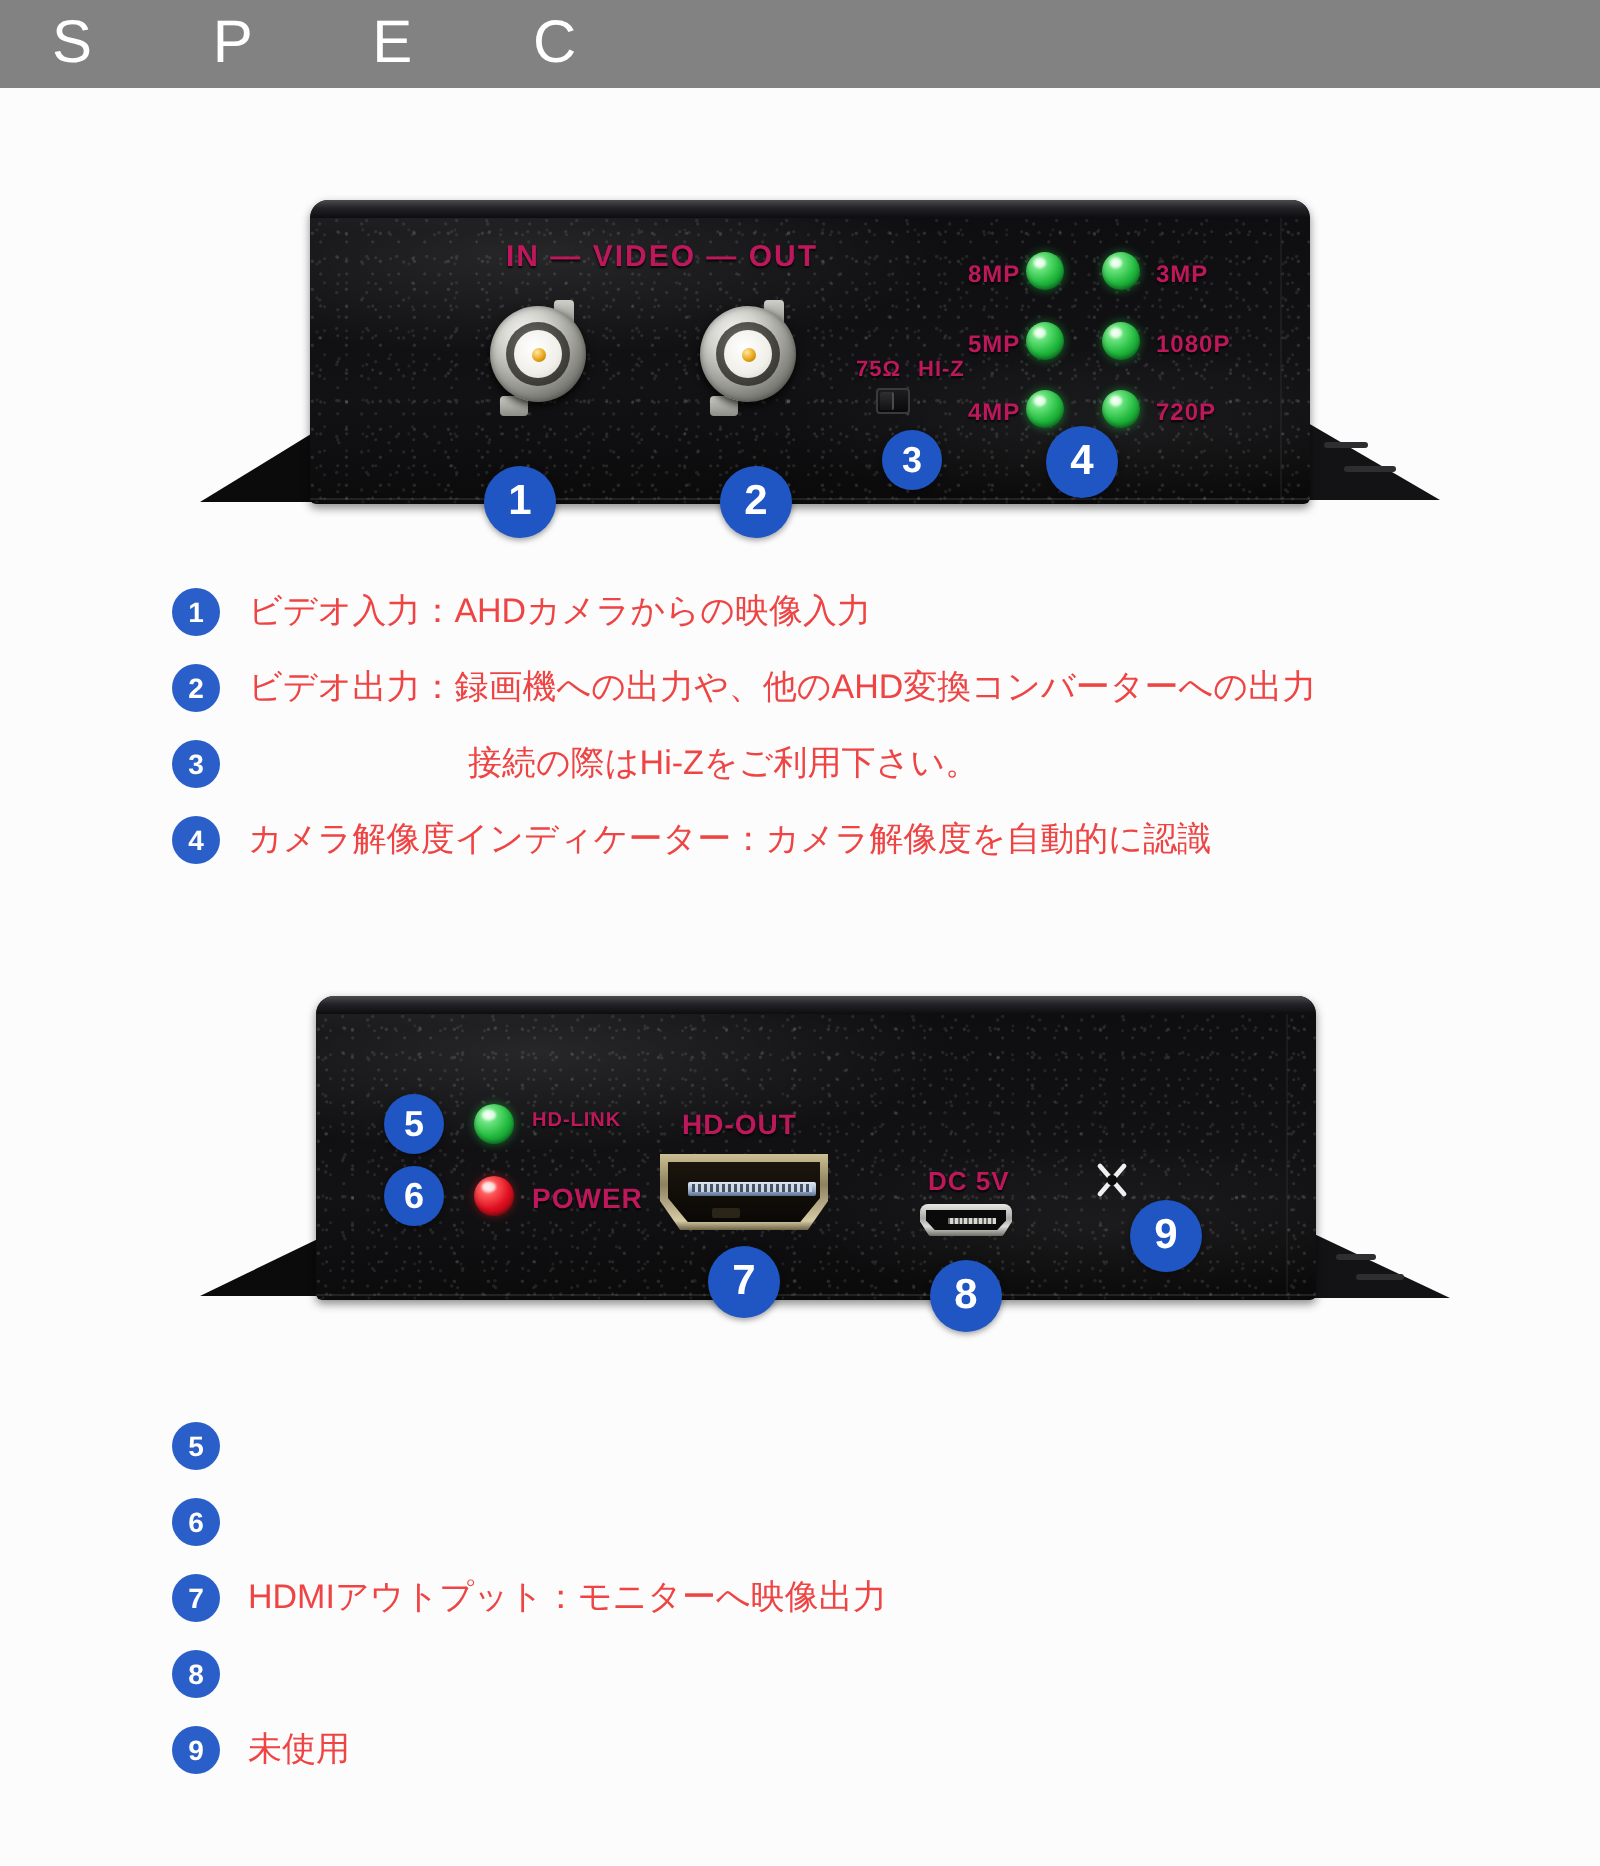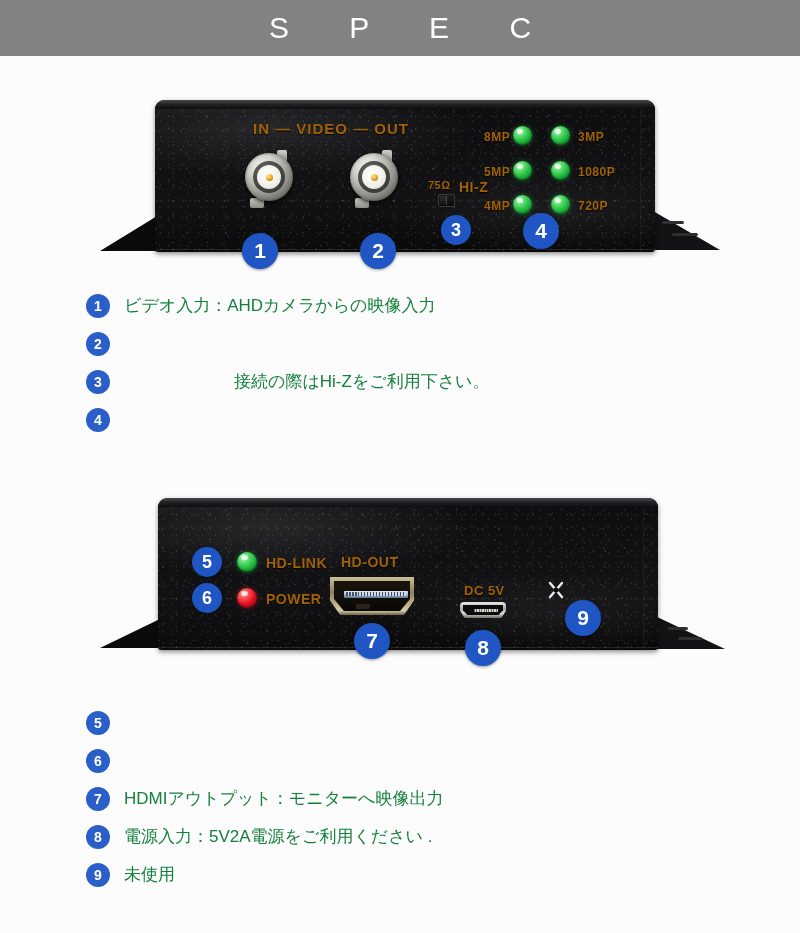--- a/index.html
+++ b/index.html
@@ -13,25 +13,24 @@
     position: relative;
     font-family: "Liberation Sans", "DejaVu Sans", sans-serif;
     background: #fcfcfc;
     overflow: hidden;
   }
 
   
   .spec-header {
     position: absolute;
     left: 0; top: 0;
-    width: 800px; height: 56px;
+    width: 800px; height: 44px;
     background: #828282;
     display: flex;
     align-items: center;
-    justify-content: center;
   }
   .spec-title {
     color: #ffffff;
     font-size: 30px;
     letter-spacing: 26px;
     text-indent: 26px;
     font-weight: 400;
     font-family: "Liberation Sans", "DejaVu Sans", sans-serif;
   }
 
@@ -103,21 +102,21 @@
   }
   .chassis-seam {
     position: absolute;
     background: rgba(255,255,255,0.10);
     z-index: 3;
   }
 
   
   .silk {
     position: absolute;
-    color: #a16207;
+    color: #be185d;
     font-weight: bold;
     font-family: "Liberation Sans", "DejaVu Sans", sans-serif;
     letter-spacing: 0.5px;
     white-space: nowrap;
     z-index: 6;
     text-shadow: 0 1px 1px rgba(0,0,0,0.85);
   }
 
   
   .bnc {
@@ -311,21 +310,21 @@
     font-size: 14px;
     font-weight: bold;
     display: flex;
     align-items: center;
     justify-content: center;
     margin-top: 1px;
     font-family: "Liberation Sans", "DejaVu Sans", sans-serif;
   }
   .spec-text {
     margin-left: 14px;
-    color: #15803d;
+    color: #ef4444;
     font-size: 17px;
     line-height: 25px;
     font-family: "Liberation Sans", "DejaVu Sans", sans-serif;
     letter-spacing: 0px;
   }
   .spec-text .line2 {
     display: block;
     padding-left: 110px;
   }
 </style>
@@ -363,21 +362,21 @@
 
   <div class="bnc-lug" style="left:382px; top:62px;"></div>
   <div class="bnc-lug" style="left:355px; top:110px; width:14px; height:10px;"></div>
   <div class="bnc" style="left:350px; top:65px;">
     <div class="bnc-core">
       <div class="bnc-pin"></div>
     </div>
   </div>
 
   <div class="silk" style="left:428px; top:91px; font-size:11px;">75Ω</div>
-  <div class="silk" style="left:459px; top:91px; font-size:14px;text-align:center;">HI-Z</div>
+  <div class="silk" style="left:459px; top:91px; font-size:11px;text-align:center;">HI-Z</div>
   <div class="switch-body" style="left:438px; top:106px;">
     <div class="switch-knob"></div>
   </div>
 
   <div class="silk" style="left:484px; top:42px; font-size:12px;">8MP</div>
   <div class="led led-green" style="left:513px; top:38px; width:19px; height:19px;">
     <div class="led-hilite"></div>
   </div>
   <div class="led led-green" style="left:551px; top:38px; width:19px; height:19px;">
     <div class="led-hilite"></div>
@@ -418,21 +417,21 @@
 
   <div class="chassis" style="left:158px; top:8px; width:500px; height:152px;">
     <div class="chassis-lip"></div>
     <div class="chassis-seam" style="left:0; right:0; bottom:2px; height:1px;"></div>
     <div class="chassis-seam" style="right:14px; top:9px; bottom:2px; width:1px; opacity:0.5;"></div>
   </div>
 
   <div class="led led-green" style="left:237px; top:62px; width:20px; height:20px;">
     <div class="led-hilite"></div>
   </div>
-  <div class="silk" style="left:266px; top:65px; font-size:14px;">HD-LINK</div>
+  <div class="silk" style="left:266px; top:65px; font-size:10px;">HD-LINK</div>
 
   <div class="led led-red" style="left:237px; top:98px; width:20px; height:20px;">
     <div class="led-hilite"></div>
   </div>
   <div class="silk" style="left:266px; top:101px; font-size:14px;">POWER</div>
 
   <div class="silk" style="left:341px; top:64px; font-size:14px;">HD-OUT</div>
   <div class="hdmi" style="left:330px; top:87px;">
     <div class="hdmi-cavity">
       <div class="hdmi-blade"></div>
@@ -464,31 +463,37 @@
 
   <div class="spec-row">
     <div class="spec-num">1</div>
     <div class="spec-text">
       <span>ビデオ入力：AHDカメラからの映像入力</span>
     </div>
   </div>
 
   <div class="spec-row">
     <div class="spec-num">2</div>
+    <div class="spec-text">
+      <span>ビデオ出力：録画機への出力や、他のAHD変換コンバーターへの出力</span>
+    </div>
   </div>
 
   <div class="spec-row">
     <div class="spec-num">3</div>
     <div class="spec-text">
       <span class="line2">接続の際はHi-Zをご利用下さい。</span>
     </div>
   </div>
 
   <div class="spec-row">
     <div class="spec-num">4</div>
+    <div class="spec-text">
+      <span>カメラ解像度インディケーター：カメラ解像度を自動的に認識</span>
+    </div>
   </div>
 </div>
 
 <div class="speclist" id="list-rear">
 
   <div class="spec-row">
     <div class="spec-num">5</div>
   </div>
 
   <div class="spec-row">
@@ -497,23 +502,20 @@
 
   <div class="spec-row">
     <div class="spec-num">7</div>
     <div class="spec-text">
       <span>HDMIアウトプット：モニターへ映像出力</span>
     </div>
   </div>
 
   <div class="spec-row">
     <div class="spec-num">8</div>
-    <div class="spec-text">
-      <span>電源入力：5V2A電源をご利用ください .</span>
-    </div>
   </div>
 
   <div class="spec-row">
     <div class="spec-num">9</div>
     <div class="spec-text">
       <span>未使用</span>
     </div>
   </div>
 </div>
 

